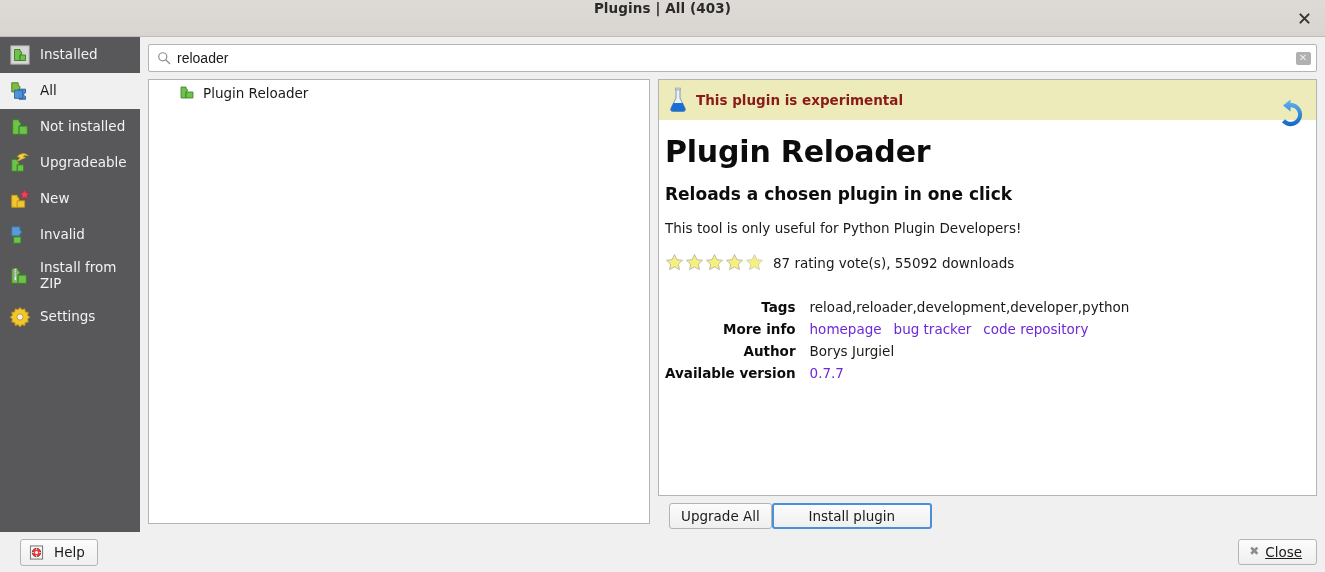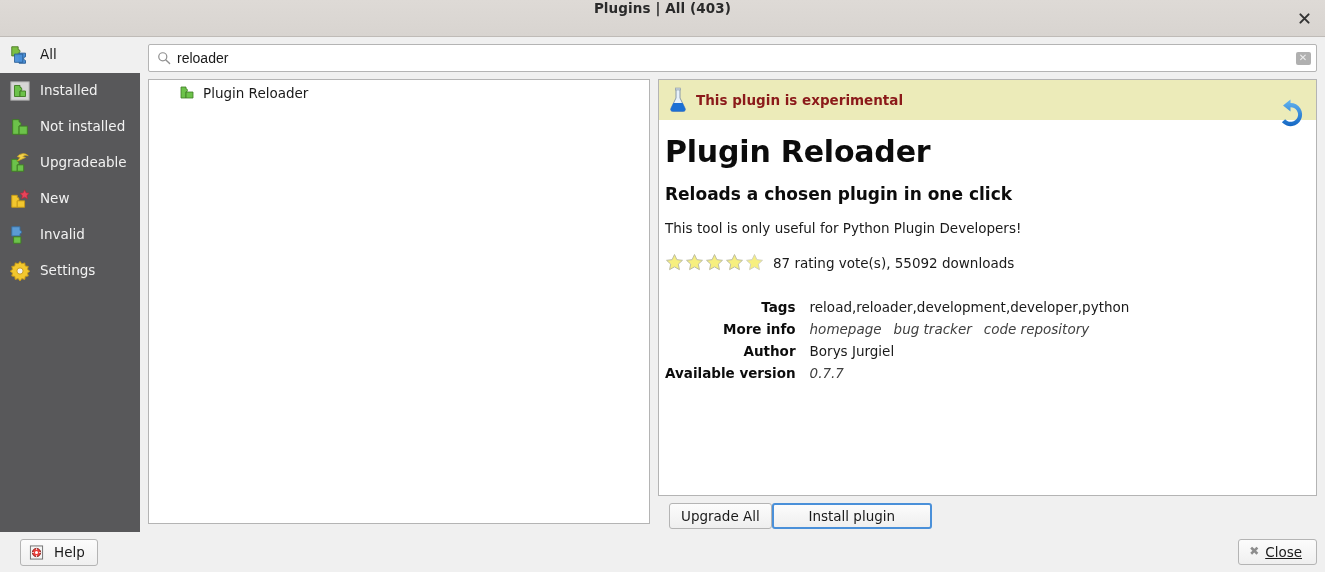--- a/index.html
+++ b/index.html
@@ -251,24 +251,23 @@
     text-align: right;
     font-weight: bold;
     color: #0c0c0c;
     white-space: nowrap;
     width: 120px;
     padding-right: 14px;
     margin-left: 8px;
   }
   #meta td.val { color: #1a1a1a; }
   #meta a, .link {
-    color: #404040;
+    color: #6d28d9;
     text-decoration: none;
     cursor: pointer;
-    font-style: italic;
   }
   .link-sep { display: inline-block; width: 12px; }
 
   
   #reload-icon {
     position: absolute;
     top: 19px; right: 10px;
     width: 31px; height: 31px;
     cursor: pointer;
   }
@@ -330,40 +329,40 @@
       <svg width="13" height="13" viewBox="0 0 13 13">
         <path d="M2.4 2.4 L10.6 10.6 M10.6 2.4 L2.4 10.6" stroke="#333" stroke-width="2" stroke-linecap="round"></path>
       </svg>
     </div>
   </div>
 
   <div id="body">
 
     <div id="sidebar">
 
+      <div class="side-item">
+        <svg class="side-ico" viewBox="0 0 24 24">
+          <rect x="2" y="2" width="20" height="20" fill="#d6d6d6" stroke="#a9a9a9"></rect>
+          <path d="M6 6h6v2a2 2 0 1 1 0 4v6H6z" fill="#6cc24a" stroke="#3f7c24" stroke-width="1"></path>
+          <path d="M12 12h6v6h-6z" fill="#6cc24a" stroke="#3f7c24" stroke-width="1"></path>
+        </svg>
+        <span class="side-label">Installed</span>
+      </div>
+
       <div class="side-item selected">
         <svg class="side-ico" viewBox="0 0 24 24">
           <path d="M3 3h7v3a2 2 0 1 1 0 4v3H3z" fill="#7bbf42" stroke="#4e7c27" stroke-width="1"></path>
           <path d="M11 10h7v4a2 2 0 1 0 0 4v3h-7z" fill="#4a90d9" stroke="#2c5f96" stroke-width="1"></path>
           <path d="M6 11h9v9H6z" fill="#4a90d9" stroke="#2c5f96" stroke-width="1" opacity=".95"></path>
         </svg>
         <span class="side-label">All</span>
       </div>
 
       <div class="side-item">
         <svg class="side-ico" viewBox="0 0 24 24">
-          <rect x="2" y="2" width="20" height="20" fill="#d6d6d6" stroke="#a9a9a9"></rect>
-          <path d="M6 6h6v2a2 2 0 1 1 0 4v6H6z" fill="#6cc24a" stroke="#3f7c24" stroke-width="1"></path>
-          <path d="M12 12h6v6h-6z" fill="#6cc24a" stroke="#3f7c24" stroke-width="1"></path>
-        </svg>
-        <span class="side-label">Installed</span>
-      </div>
-
-      <div class="side-item">
-        <svg class="side-ico" viewBox="0 0 24 24">
           <path d="M4 4h7v2.5a2.2 2.2 0 1 1 0 4.4V20H4z" fill="#6cc24a" stroke="#3f7c24" stroke-width="1"></path>
           <path d="M11 11h9v9h-9z" fill="#6cc24a" stroke="#3f7c24" stroke-width="1"></path>
         </svg>
         <span class="side-label">Not installed</span>
       </div>
 
       <div class="side-item">
         <svg class="side-ico" viewBox="0 0 24 24">
           <path d="M3 8h6v2.2a2 2 0 1 1 0 4V21H3z" fill="#6cc24a" stroke="#3f7c24" stroke-width="1"></path>
           <path d="M9 14h7v7H9z" fill="#6cc24a" stroke="#3f7c24" stroke-width="1"></path>
@@ -382,20 +381,29 @@
       </div>
 
       <div class="side-item">
         <svg class="side-ico" viewBox="0 0 24 24">
           <path d="M3 3h9v4a1.8 1.8 0 1 1 0 3.6V13H3z" fill="#5b9bd5" stroke="#3a6e9e" stroke-width="1"></path>
           <path d="M5 14h8v7H5z" fill="#6cc24a" stroke="#3f7c24" stroke-width="1"></path>
         </svg>
         <span class="side-label">Invalid</span>
       </div>
 
+      <div class="side-item">
+        <svg class="side-ico" viewBox="0 0 24 24">
+          <path d="M3 4h7v2.4a2 2 0 1 1 0 4V20H3z" fill="#6cc24a" stroke="#3f7c24" stroke-width="1"></path>
+          <path d="M10 11h9v9h-9z" fill="#6cc24a" stroke="#3f7c24" stroke-width="1"></path>
+          <rect x="5.6" y="4" width="2.6" height="13" fill="#e8e8e8" stroke="#8c8c8c" stroke-width=".6"></rect>
+          <path d="M5.8 6h2.2M5.8 8h2.2M5.8 10h2.2M5.8 12h2.2" stroke="#8c8c8c" stroke-width=".7"></path>
+        </svg>
+        <span class="side-label">Install from ZIP</span>
+      </div>
 
       <div class="side-item">
         <svg class="side-ico" viewBox="0 0 24 24">
           <path d="M12 1.5l2 2.6 3.2-.9.5 3.3 3.3.5-.9 3.2 2.6 2-2.6 2 .9 3.2-3.3.5-.5 3.3-3.2-.9-2 2.6-2-2.6-3.2.9-.5-3.3-3.3-.5.9-3.2-2.6-2 2.6-2-.9-3.2 3.3-.5.5-3.3 3.2.9z" fill="#f2c72e" stroke="#c79a16" stroke-width="1"></path>
           <circle cx="12" cy="12" r="3.4" fill="#f0f0f0" stroke="#c79a16" stroke-width="1"></circle>
         </svg>
         <span class="side-label">Settings</span>
       </div>
 
     </div>

